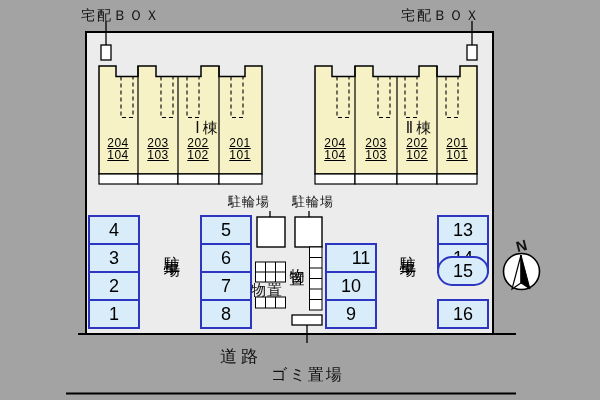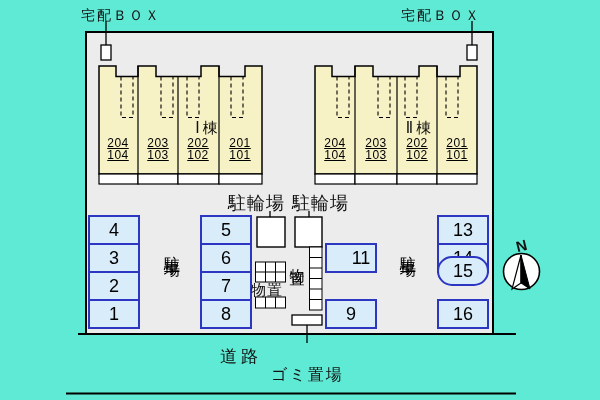--- a/index.html
+++ b/index.html
@@ -1,17 +1,17 @@
 <!DOCTYPE html>
 <html style="--site_fill: #ececec; --building_fill: #f7f2c5; --stall_fill: #d8ecf9; --stall_border: #2d36c0; --line: #000000;"><head>
 <meta charset="utf-8">
 <style>
   html,body{margin:0;padding:0;background:#fff;}
   .stage{
-    position:relative;width:600px;height:400px;background:#5eead4;
+    position:relative;width:600px;height:400px;background:#a3a3a3;
     font-family:"Liberation Sans","DejaVu Sans",sans-serif;
     color:#000;overflow:hidden;
   }
   .stage svg{position:absolute;left:0;top:0;}
   .lbl{position:absolute;white-space:nowrap;line-height:1.05;color:#111;}
   .takuhai{font-size:14px;letter-spacing:2px;font-weight:500;}
   .bldg-label{font-size:15px;letter-spacing:3px;text-align:center;width:44px;font-weight:500;}
   .room{
     position:absolute;width:42px;top:138px;text-align:center;
     font-size:12px;line-height:11.5px;font-weight:500;letter-spacing:0.5px;text-decoration:underline;
@@ -19,21 +19,21 @@
   .stall{
     position:absolute;width:52px;height:30px;box-sizing:border-box;
     background:var(--stall_fill,#d8ecf9);border:2px solid var(--stall_border,#2d36c0);
     display:flex;align-items:center;justify-content:center;
     font-size:18px;font-weight:500;
   }
   .vtext{
     position:absolute;writing-mode:vertical-rl;text-orientation:upright;
     font-size:16px;letter-spacing:3px;line-height:1;font-weight:500;
   }
-  .chur{font-size:18px;letter-spacing:1px;font-weight:500;font-family:Liberation Mono, monospace;}
+  .chur{font-size:13px;letter-spacing:1px;font-weight:500;}
   .mono-label{font-size:15px;letter-spacing:1px;font-weight:500;}
   .gomi{font-size:16px;letter-spacing:2px;font-weight:500;}
   .road{font-size:17px;letter-spacing:4px;font-weight:500;}
   .north{font-size:15px;font-weight:bold;width:27px;text-align:center;transform:rotate(-14deg);}
 </style>
 </head>
 <body>
 
 <div class="stage">
 
@@ -167,20 +167,21 @@
   <div class="stall" style="left:88px;top:243px;">3</div>
   <div class="stall" style="left:88px;top:271px;">2</div>
   <div class="stall" style="left:88px;top:299px;">1</div>
 
   <div class="stall" style="left:200px;top:215px;">5</div>
   <div class="stall" style="left:200px;top:243px;">6</div>
   <div class="stall" style="left:200px;top:271px;">7</div>
   <div class="stall" style="left:200px;top:299px;">8</div>
 
   <div class="stall" style="left:325px;top:243px;padding-left:20px;">11</div>
+  <div class="stall" style="left:325px;top:271px;">10</div>
   <div class="stall" style="left:325px;top:299px;">9</div>
 
   <div class="stall" style="left:437px;top:215px;">13</div>
   <div class="stall" style="left:437px;top:243px;text-decoration:underline;">14</div>
   <div class="stall" style="left:437px;top:256px;border-radius:15px;">15</div>
   <div class="stall" style="left:437px;top:299px;">16</div>
 
   <div class="vtext" style="left:164px;top:243px;">駐車場</div>
   <div class="vtext" style="left:400px;top:243px;">駐車場</div>
 

